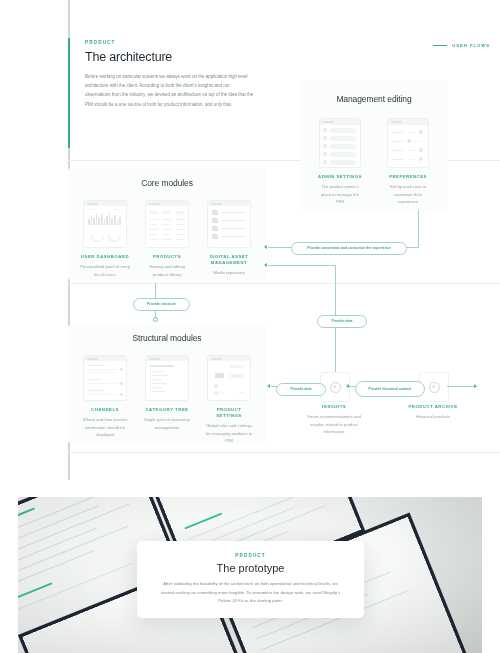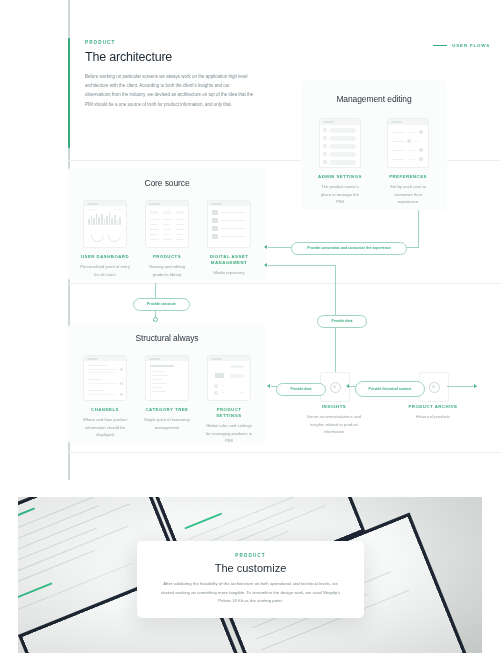--- a/index.html
+++ b/index.html
@@ -179,21 +179,21 @@
           <div class="wf lt" style="left:20px;top:40px;width:8px;height:1.3px;"></div>
           <div class="chip" style="left:31px;top:38px;width:4px;height:4px;"></div>
         </div>
         <div class="card-name">PREFERENCES</div>
         <div class="card-desc">Set by each user to customize their experience</div>
       </div>
     </div>
   </div>
 
   <div class="panel" style="left:68px;top:168px;width:198px;height:112px;">
-    <div class="panel-title" style="margin-top:10px;">Core source</div>
+    <div class="panel-title" style="margin-top:10px;">Core modules</div>
 
     <div class="cards" style="margin-top:12px;gap:12px;">
 
       <div class="card" style="width:50px;">
         <div class="thumb" style="width:42px;height:46px;">
           <div class="thumb-bar" style="height:5px;"></div>
           <div class="wf lt" style="left:3px;top:8px;width:10px;height:1.2px;"></div>
           <div class="wf lt" style="left:29px;top:8px;width:10px;height:1.2px;"></div>
           <div class="wf dk" style="left:4px;top:18px;width:1.6px;height:6px;"></div>
           <div class="wf dk" style="left:6.6px;top:14px;width:1.6px;height:10px;"></div>
@@ -253,21 +253,21 @@
           <div class="wf dk" style="left:4px;top:33px;width:6px;height:5px;"></div>
           <div class="wf" style="left:13px;top:35px;width:24px;height:1.3px;"></div>
         </div>
         <div class="card-name">DIGITAL ASSET MANAGEMENT</div>
         <div class="card-desc">Media repository</div>
       </div>
     </div>
   </div>
 
   <div class="panel" style="left:68px;top:325px;width:198px;height:118px;">
-    <div class="panel-title" style="margin-top:8px;">Structural always</div>
+    <div class="panel-title" style="margin-top:8px;">Structural modules</div>
 
     <div class="cards" style="margin-top:12px;gap:12px;">
 
       <div class="card" style="width:50px;">
         <div class="thumb" style="width:42px;height:44px;">
           <div class="thumb-bar" style="height:5px;"></div>
           <div class="wf" style="left:4px;top:9px;width:18px;height:1.3px;"></div>
           <div class="wf lt" style="left:4px;top:13px;width:30px;height:1.1px;"></div>
           <div class="wf lt" style="left:4px;top:16px;width:26px;height:1.1px;"></div>
           <div class="wf" style="left:4px;top:23px;width:14px;height:1.3px;"></div>
@@ -401,17 +401,17 @@
       
       
       
     </div>
 
     <div class="vig"></div>
   </div>
 
   <div class="protocard">
     <p class="eyebrow">PRODUCT</p>
-    <h2 class="proto-h">The customize</h2>
+    <h2 class="proto-h">The prototype</h2>
     <p class="proto-body">After validating the feasibility of the architecture on both operational and technical levels, we started working on something more tangible. To streamline the design work, we used Shopify's Polaris UI Kit as the starting point.</p>
   </div>
 
 </div>
 
 </body></html>

